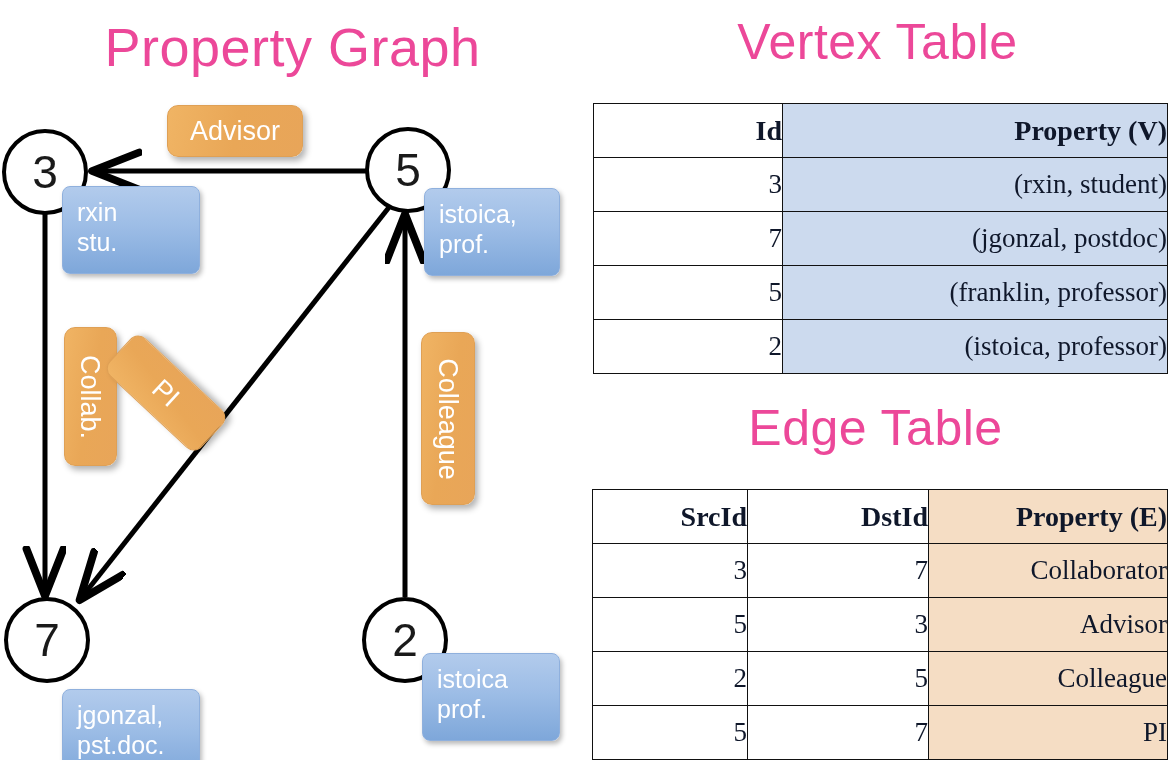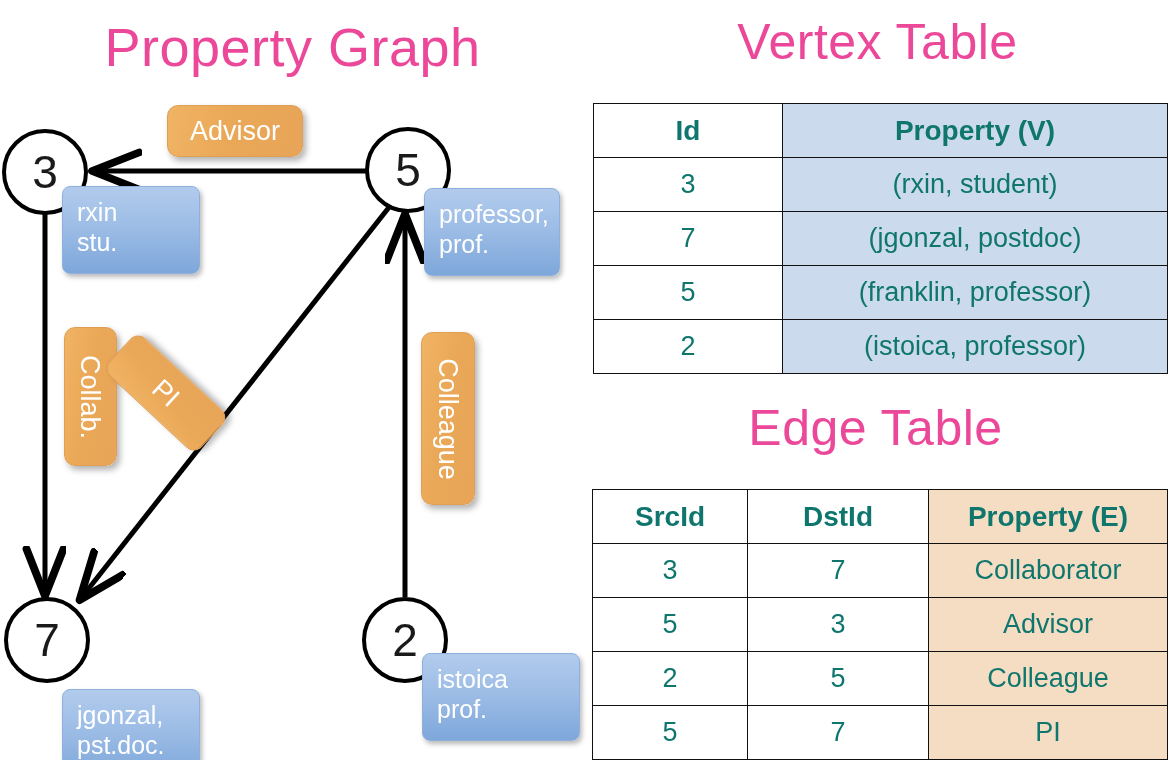--- a/index.html
+++ b/index.html
@@ -37,23 +37,23 @@
             background:linear-gradient(100deg,#f0b464 0%,#e9a757 50%,#e8a559 100%);
             border:1px solid #dfa055;
             box-shadow:3px 4px 6px rgba(0,0,0,.3);
             color:#fff;display:flex;align-items:center;justify-content:center;
             font-size:27px;line-height:30px;white-space:nowrap;}
   .edge-box.vert span{transform:rotate(90deg);display:block;}
   .edge-box.tilt{transform:rotate(-47deg);}
 
   
   .tbl{position:absolute;border-collapse:collapse;table-layout:fixed;}
-  .tbl td{border:1.6px solid #111;text-align:center;vertical-align:middle;
-          font-size:27px;font-weight:400;color:#0f766e;padding:0;height:53px;
-          font-family:Liberation Sans, sans-serif;}
+  .tbl td{border:1.6px solid #111;text-align:right;vertical-align:middle;
+          font-size:27px;font-weight:400;color:#0f172a;padding:0;height:53px;
+          font-family:Liberation Serif, serif;}
   .tbl td.hd{font-weight:bold;font-size:28px;}
 
   #vertex-table{left:593px;top:103px;width:575px;}
   #vertex-table td.c-id{width:188px;background:#fff;}
   #vertex-table td.c-prop{background:#ccdaee;}
 
   #edge-table{left:592px;top:489px;width:576px;padding-left:32px;}
   #edge-table td.c-src{width:154px;background:#fff;}
   #edge-table td.c-dst{width:180px;background:#fff;}
   #edge-table td.c-prop{background:#f5ddc4;}
@@ -96,28 +96,28 @@
     </div>
     <div class="node-circle" style="left:362px;top:597px;width:86px;height:86px;">
       <span class="node-label">2</span>
     </div>
 
     <div class="prop-box" style="left:62px;top:186px;width:138px;height:88px;">
       <div>rxin</div>
       <div>stu.</div>
     </div>
     <div class="prop-box" style="left:424px;top:188px;width:136px;height:88px;">
-      <div>professor,</div>
+      <div>istoica,</div>
       <div>prof.</div>
     </div>
     <div class="prop-box" style="left:62px;top:653px;width:138px;height:88px;margin-top:36px;">
       <div>jgonzal,</div>
       <div>pst.doc.</div>
     </div>
-    <div class="prop-box" style="left:422px;top:653px;width:158px;height:88px;">
+    <div class="prop-box" style="left:422px;top:653px;width:138px;height:88px;">
       <div>istoica</div>
       <div>prof.</div>
     </div>
 
     <div class="edge-box" style="left:167px;top:105px;width:136px;height:52px;">
       <span>Advisor</span>
     </div>
 
     <div class="edge-box vert" style="left:64px;top:327px;width:53px;height:139px;">
       <span>Collab.</span>

